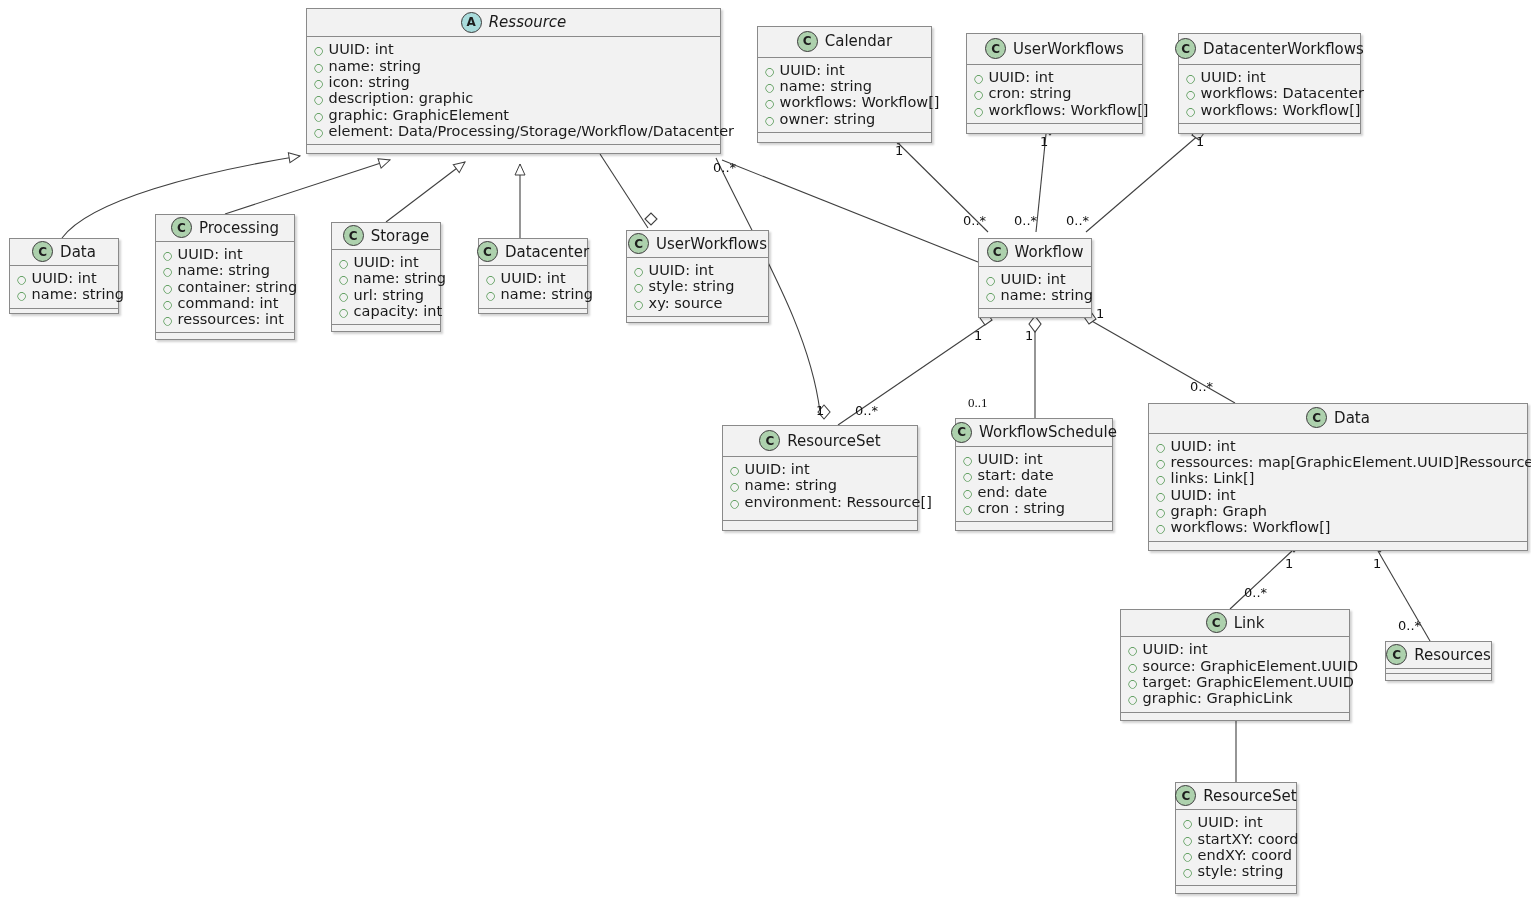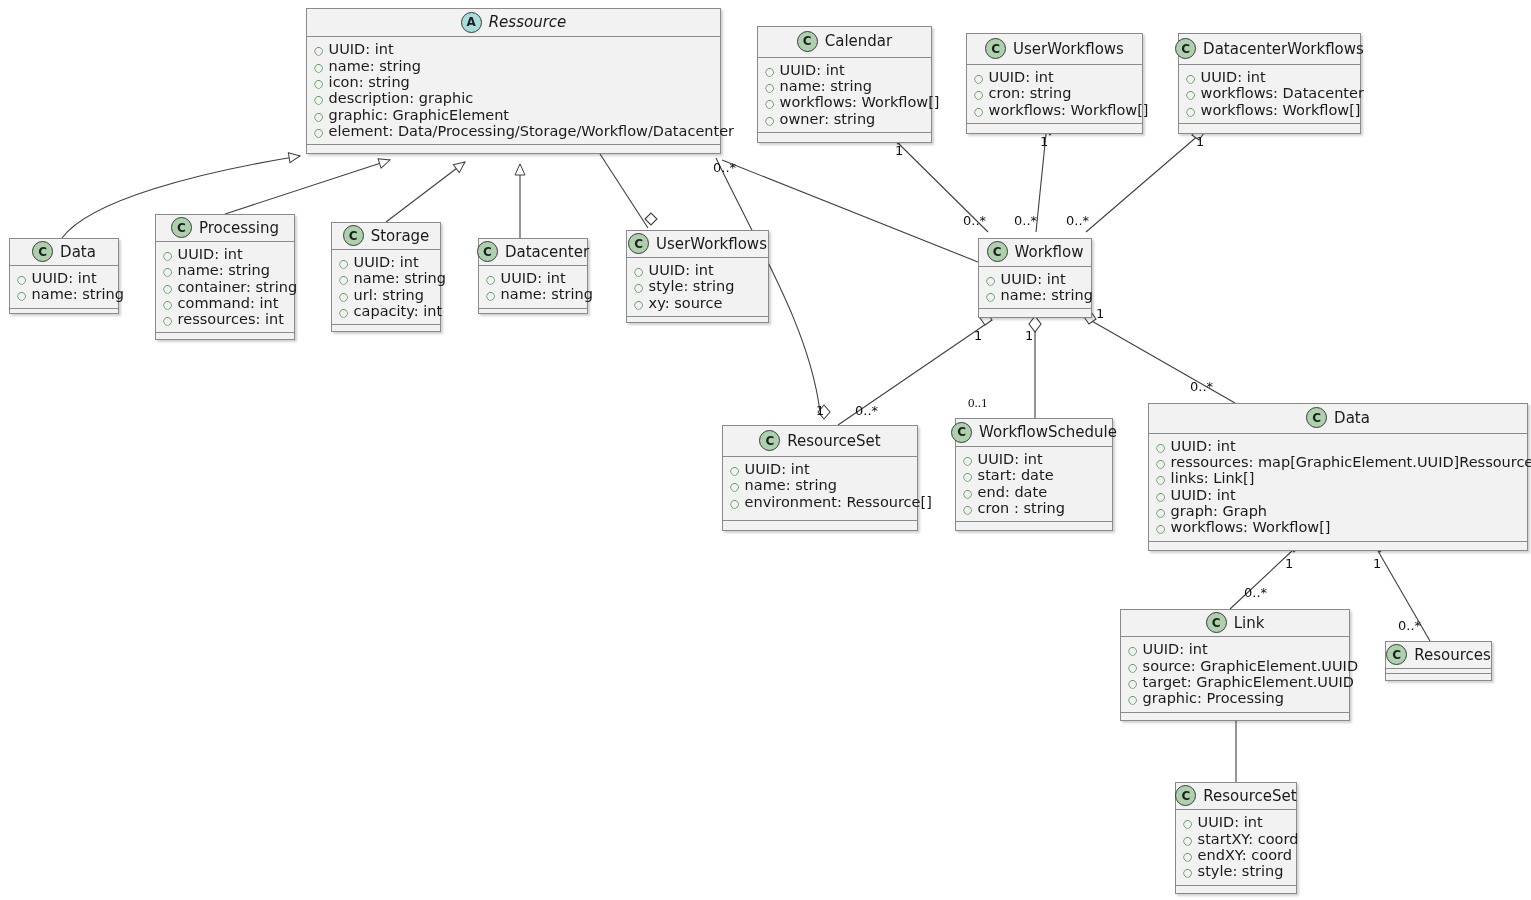--- a/index.html
+++ b/index.html
@@ -471,21 +471,21 @@
           <div class="attr">
             <span class="vis">○</span>
             <span>source: GraphicElement.UUID</span>
           </div>
           <div class="attr">
             <span class="vis">○</span>
             <span>target: GraphicElement.UUID</span>
           </div>
           <div class="attr">
             <span class="vis">○</span>
-            <span>graphic: Processing</span>
+            <span>graphic: GraphicLink</span>
           </div>
         </div>
         <div class="uml-ops"></div>
       </div>
       <div class="uml-class" style="left: 1385px; top: 641px; width: 107px; height: 40px;">
         <div class="uml-header">
           <span class="stereo c">C</span>
           <span class="cls-title">Resources</span>
         </div>
         <div class="uml-attrs empty"></div>

